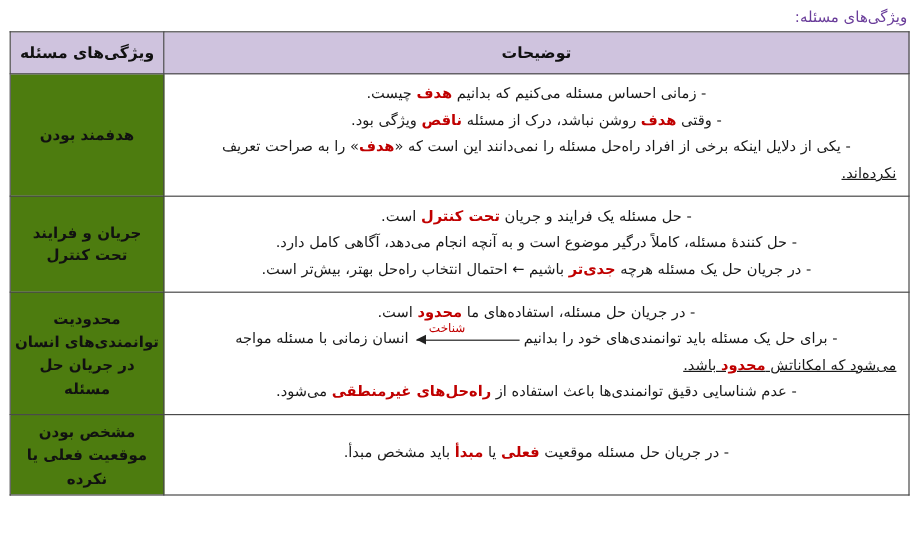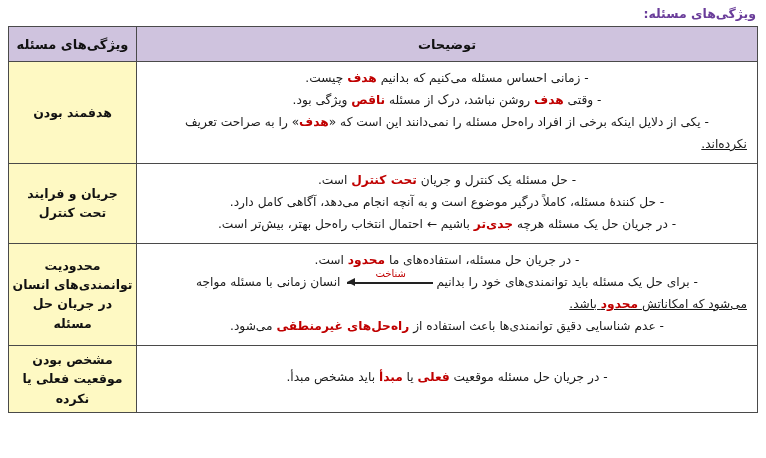--- a/index.html
+++ b/index.html
@@ -17,21 +17,21 @@
   .page {
     width: 766px;
     height: 458px;
     position: relative;
     box-sizing: border-box;
     padding: 6px 8px 0 8px;
   }
   .caption {
     text-align: right;
     color: #6a3d9a;
-    font-weight: bold;
+    font-weight: normal;
     font-size: 12.5px;
     margin: 0 2px 5px 0;
     direction: rtl;
   }
   table.main {
     border-collapse: collapse;
     width: 750px;
     table-layout: fixed;
     direction: rtl;
   }
@@ -44,21 +44,21 @@
     color: #111;
     font-weight: bold;
     font-size: 13px;
     padding: 5px 4px;
     text-align: center;
     height: 24px;
   }
   .col-feature { width: 128px; }
   .col-desc { width: auto; }
   td.feature {
-    background: #fef9c3;
+    background: #4d7c0f;
     text-align: center;
     font-weight: bold;
     font-size: 12.5px;
     line-height: 1.55;
     padding: 4px 3px;
     color: #111;
   }
   td.desc {
     background: #ffffff;
     text-align: right;
@@ -100,21 +100,21 @@
     top: 1px;
     left: 0;
     width: 0; height: 0;
     border-top: 4.5px solid transparent;
     border-bottom: 4.5px solid transparent;
     border-right: 8px solid #222;
   }
   .arrow-label {
     position: absolute;
     top: -12px;
-    left: 28px;
+    left: 10px;
     font-size: 10px;
     color: #c00000;
     white-space: nowrap;
   }
 </style>
 </head>
 <body>
 
 <div class="page">
 
@@ -136,21 +136,21 @@
           <td class="desc">
             <p><span>- زمانی احساس مسئله می‌کنیم که بدانیم </span><span class="hl">هدف</span><span> چیست.</span></p>
             <p><span>- وقتی </span><span class="hl">هدف</span><span> روشن نباشد، درک از مسئله </span><span class="hl">ناقص</span><span> ویژگی بود.</span></p>
             <p><span>- یکی از دلایل اینکه برخی از افراد راه‌حل مسئله را نمی‌دانند این است که «</span><span class="hl">هدف</span><span>» را به صراحت تعریف</span></p>
             <p class="wrapline"><span>نکرده‌اند.</span></p>
           </td>
           <td class="feature">هدفمند بودن</td>
         </tr>
         <tr>
           <td class="desc">
-            <p><span>- حل مسئله یک کنترل و جریان </span><span class="hl">تحت کنترل</span><span> است.</span></p>
+            <p><span>- حل مسئله یک فرایند و جریان </span><span class="hl">تحت کنترل</span><span> است.</span></p>
             <p><span>- حل کنندهٔ مسئله، کاملاً درگیر موضوع است و به آنچه انجام می‌دهد، آگاهی کامل دارد.</span></p>
             <p><span>- در جریان حل یک مسئله هرچه </span><span class="hl">جدی‌تر</span><span> باشیم ← احتمال انتخاب راه‌حل بهتر، بیش‌تر است.</span></p>
           </td>
           <td class="feature">جریان و فرایند تحت کنترل</td>
         </tr>
         <tr>
           <td class="desc">
             <p><span>- در جریان حل مسئله، استفاده‌های ما </span><span class="hl">محدود</span><span> است.</span></p>
             <p><span>- برای حل یک مسئله باید توانمندی‌های خود را بدانیم</span><span class="arrow"><span class="bar"></span><span class="head"></span><span class="arrow-label">شناخت</span></span><span> انسان زمانی با مسئله مواجه</span></p>
             <p class="wrapline"><span>می‌شود که امکاناتش </span><span class="hl">محدود</span><span> باشد.</span></p>

